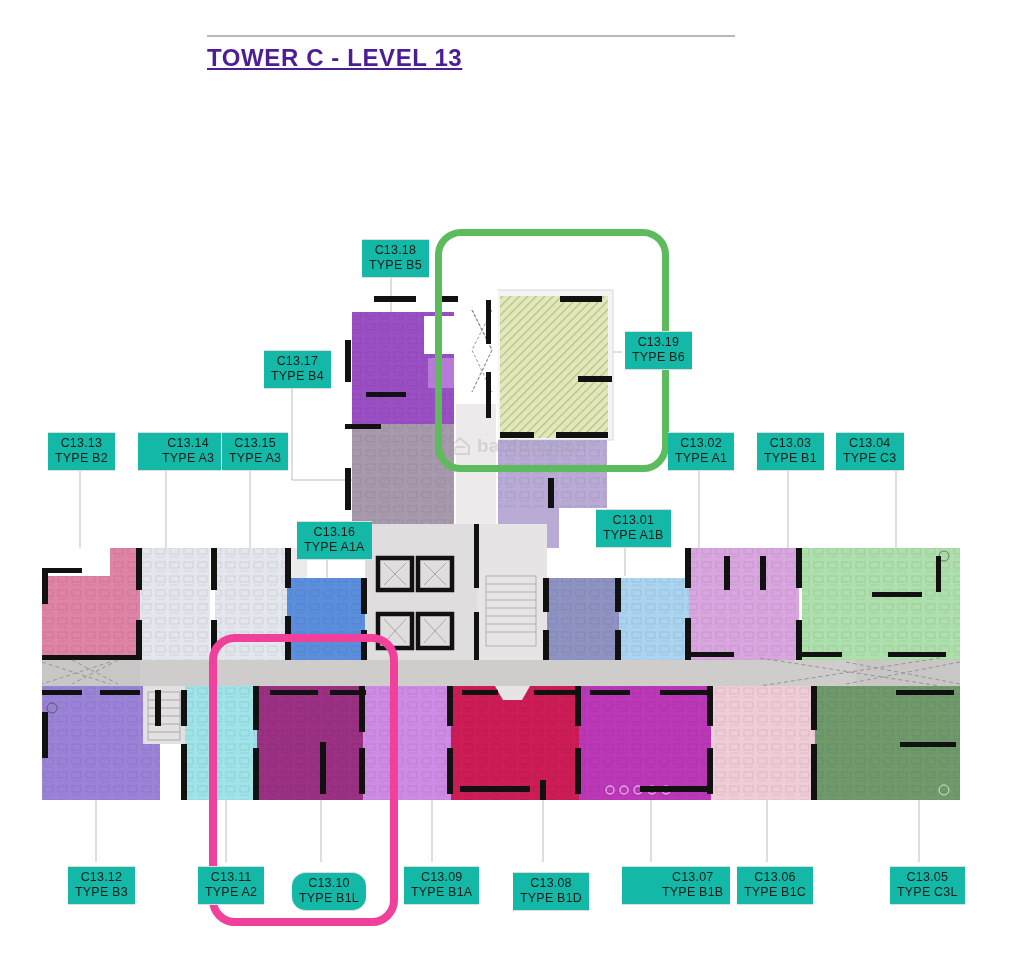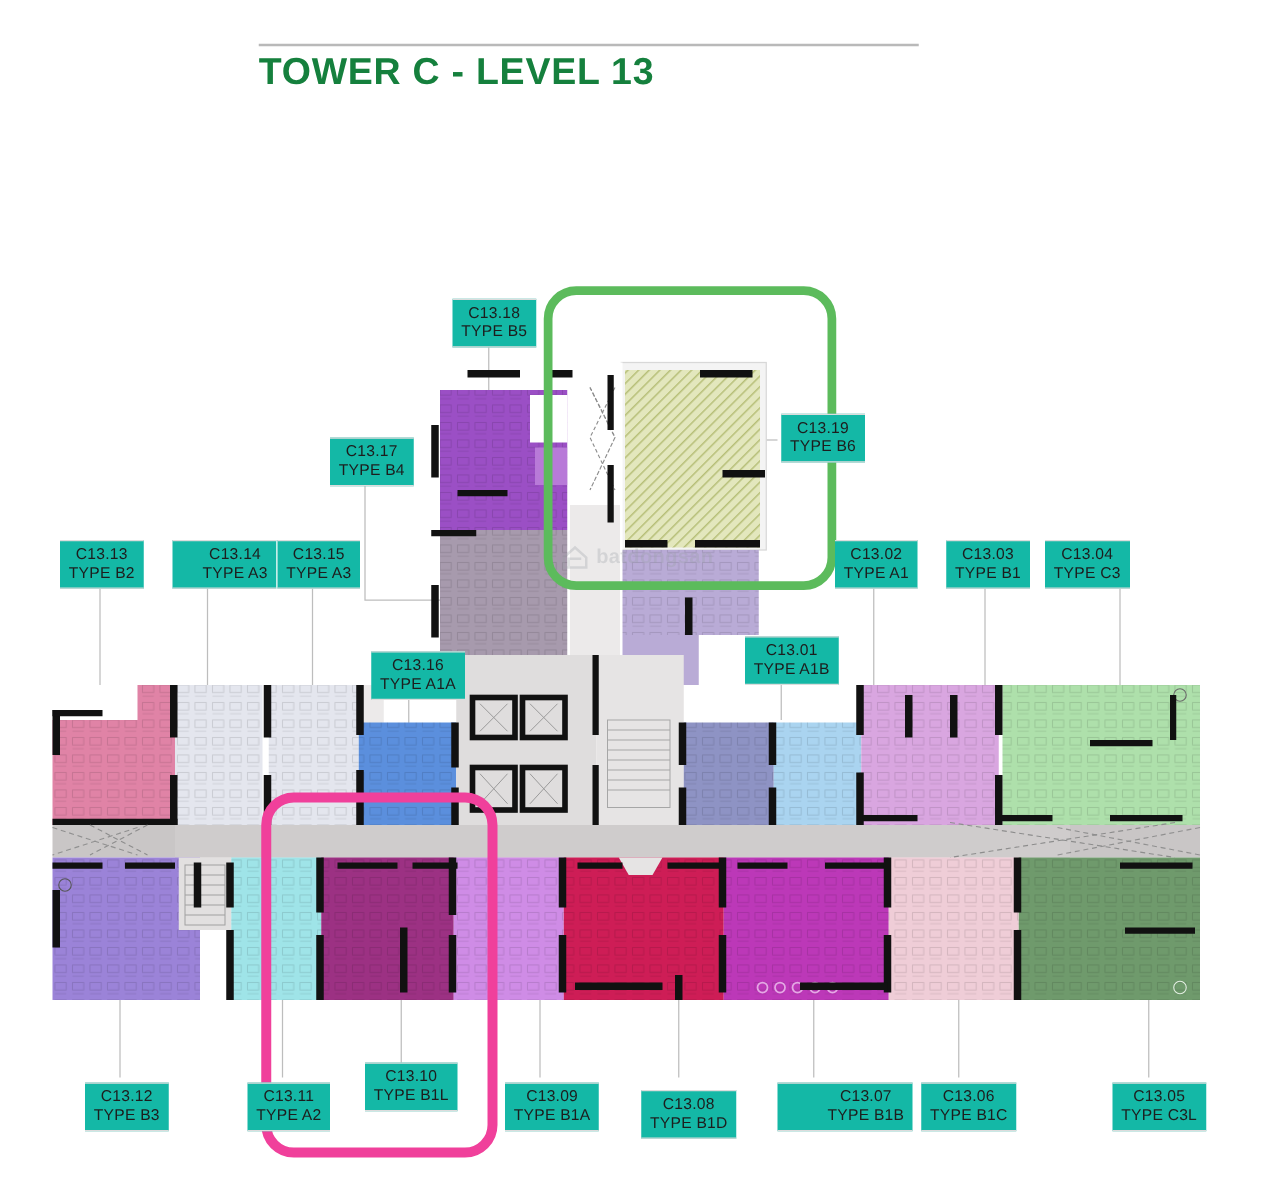--- a/index.html
+++ b/index.html
@@ -30,26 +30,27 @@
     line-height: 38px;
     white-space: nowrap;
   }
   #title-rule {
     width: 528px;
     height: 2px;
     background: #b9b9b9;
     margin: 3px 0 2px 0;
   }
   #title-en {
-    font-size: 30px;
+    font-size: 24px;
     font-weight: bold;
     letter-spacing: 0.6px;
-    color: #15803d;
+    color: #4c1d95;
     line-height: 38px;
     white-space: nowrap;
+    text-decoration: underline;
   }
 
   
   #plan {
     position: absolute;
     left: 0;
     top: 0;
     width: 1024px;
     height: 959px;
   }
@@ -91,21 +92,21 @@
     position: absolute;
     left: 448px;
     top: 434px;
     display: flex;
     align-items: center;
     gap: 5px;
     opacity: 0.30;
     pointer-events: none;
   }
   #watermark .wm-text {
-    font-size: 16px;
+    font-size: 19px;
     font-weight: bold;
     color: #9aa0a6;
     letter-spacing: 0.3px;
   }
 </style>
 </head>
 <body>
 
 <div id="title-block">
   <div id="title-rule"></div>
@@ -415,21 +416,21 @@
       <span class="type">TYPE B1B</span>
     </div>
     <div class="callout" style="left: 513px; top: 872px;">
       <span class="code">C13.08</span>
       <span class="type">TYPE B1D</span>
     </div>
     <div class="callout" style="left: 404px; top: 866px;">
       <span class="code">C13.09</span>
       <span class="type">TYPE B1A</span>
     </div>
-    <div class="callout" style="left: 292px; top: 850px;">
+    <div class="callout" style="left: 292px; top: 872px; border-radius: 14px;">
       <span class="code">C13.10</span>
       <span class="type">TYPE B1L</span>
     </div>
     <div class="callout" style="left: 198px; top: 866px;">
       <span class="code">C13.11</span>
       <span class="type">TYPE A2</span>
     </div>
     <div class="callout" style="left: 68px; top: 866px;">
       <span class="code">C13.12</span>
       <span class="type">TYPE B3</span>

